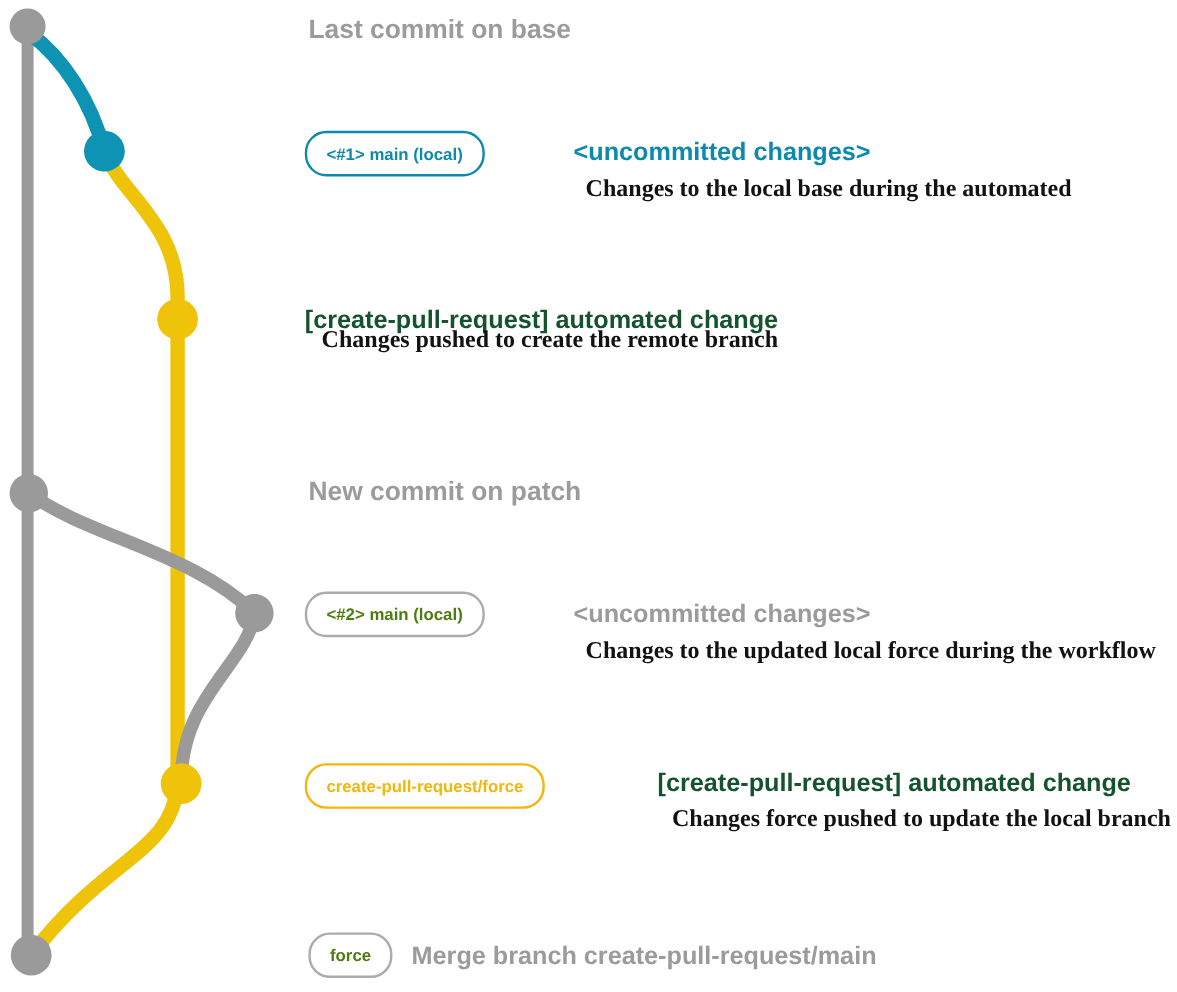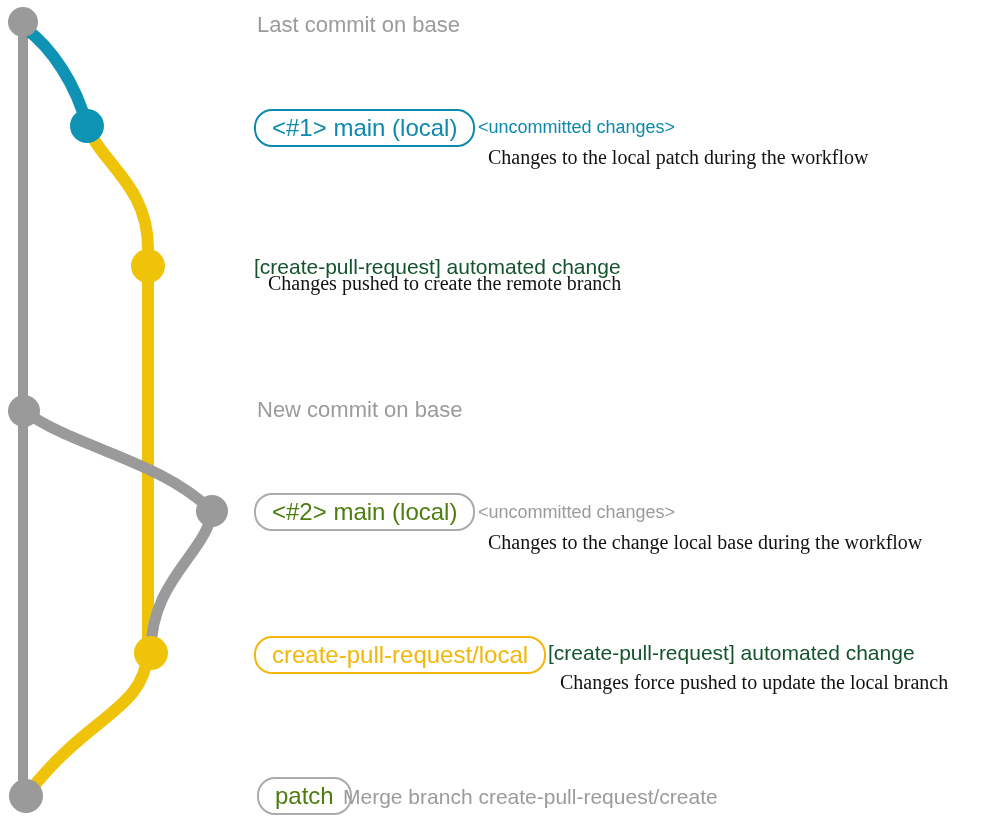--- a/index.html
+++ b/index.html
@@ -12,40 +12,40 @@
     height: 827px;
     position: relative;
     overflow: hidden;
     font-family: "Liberation Sans", sans-serif;
   }
   #graph-svg {
     position: absolute;
     left: 0;
     top: 0;
   }
-  .abs { position: absolute; white-space: nowrap; }
+  .abs { position: absolute; white-space: nowrap; font-weight: bold; }
   .title {
     font-size: 22px;
     line-height: 24px;
     color: #9b9b9b;
   }
   .tag {
     display: inline-block;
     border: 2px solid;
     border-radius: 18px;
     padding: 4px 16px;
-    font-size: 24px;
+    font-size: 14px;
     line-height: 26px;
     background: #ffffff;
   }
   .tag-blue   { color: #0d89ae; border-color: #0d89ae; }
   .tag-gray   { color: #4d7c0f; border-color: #ababab; }
   .tag-yellow { color: #f2b70a; border-color: #f2b70a; }
   .status {
-    font-size: 18px;
+    font-size: 21px;
     line-height: 24px;
   }
   .status-blue { color: #0d89ae; }
   .status-gray { color: #9b9b9b; }
   .ylabel {
     font-size: 21px;
     line-height: 24px;
     color: #14532d;
   }
   .glabel {
@@ -79,29 +79,29 @@
   <circle cx="24" cy="411" r="16" fill="#9a9a9a"></circle>
   <circle cx="212" cy="511" r="16" fill="#9a9a9a"></circle>
   <circle cx="151" cy="653" r="17" fill="#f0c30b"></circle>
   <circle cx="26" cy="796" r="17" fill="#9a9a9a"></circle>
 </svg>
 
 <div class="abs title" style="left:257px; top:13px;">Last commit on base</div>
 
 <div class="abs tag tag-blue" style="left:254px; top:109px;">&lt;#1&gt; main (local)</div>
 <div class="abs status status-blue" style="left:478px; top:115px;">&lt;uncommitted changes&gt;</div>
-<div class="abs desc" style="left:488px; top:146px;">Changes to the local patch during the workflow</div>
+<div class="abs desc" style="left:488px; top:146px;">Changes to the local base during the automated</div>
 
 <div class="abs ylabel" style="left:254px; top:255px;">[create-pull-request] automated change</div>
 <div class="abs desc" style="left:268px; top:272px;">Changes pushed to create the remote branch</div>
 
-<div class="abs title" style="left:257px; top:398px;">New commit on base</div>
+<div class="abs title" style="left:257px; top:398px;">New commit on patch</div>
 
 <div class="abs tag tag-gray" style="left:254px; top:493px;">&lt;#2&gt; main (local)</div>
 <div class="abs status status-gray" style="left:478px; top:500px;">&lt;uncommitted changes&gt;</div>
-<div class="abs desc" style="left:488px; top:531px;">Changes to the change local base during the workflow</div>
+<div class="abs desc" style="left:488px; top:531px;">Changes to the updated local force during the workflow</div>
 
-<div class="abs tag tag-yellow" style="left:254px; top:636px;">create-pull-request/local</div>
+<div class="abs tag tag-yellow" style="left:254px; top:636px;">create-pull-request/force</div>
 <div class="abs ylabel" style="left:548px; top:641px;">[create-pull-request] automated change</div>
 <div class="abs desc" style="left:560px; top:671px;">Changes force pushed to update the local branch</div>
 
-<div class="abs tag tag-gray" style="left:257px; top:777px;">patch</div>
-<div class="abs glabel" style="left:343px; top:785px;">Merge branch create-pull-request/create</div>
+<div class="abs tag tag-gray" style="left:257px; top:777px;">force</div>
+<div class="abs glabel" style="left:343px; top:785px;">Merge branch create-pull-request/main</div>
 
 </body></html>

